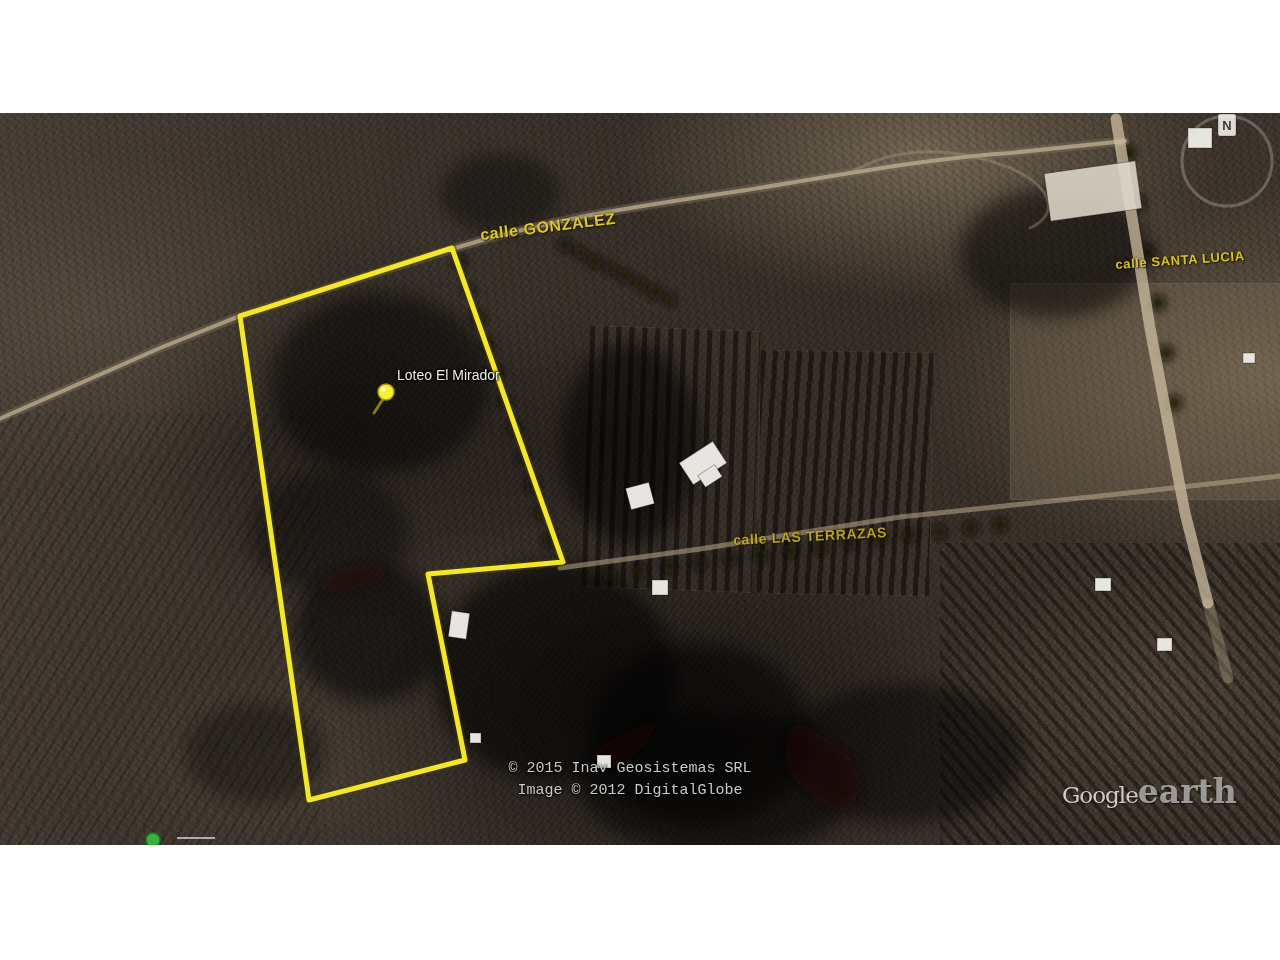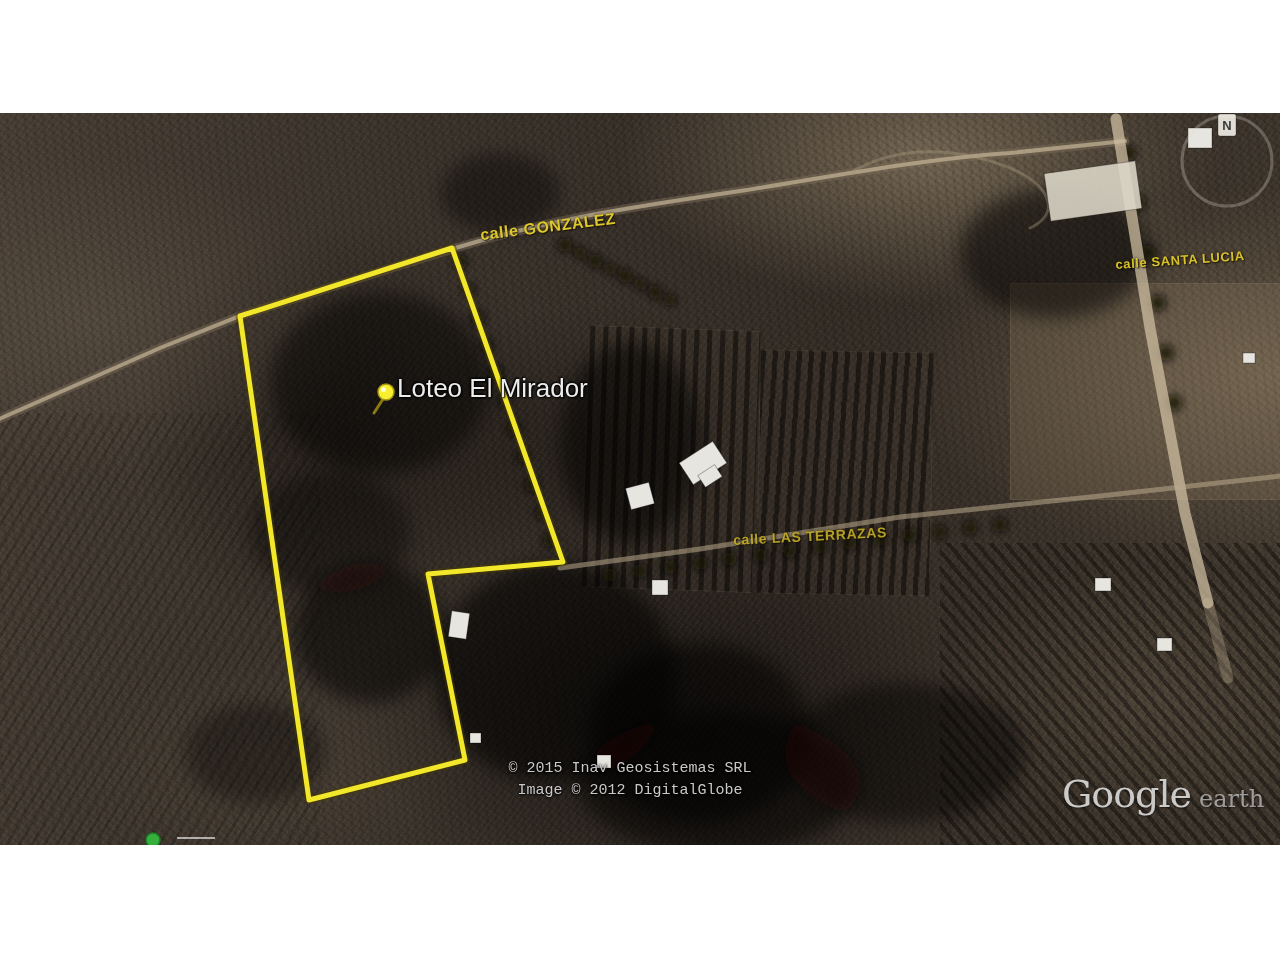--- a/index.html
+++ b/index.html
@@ -46,37 +46,37 @@
   
   .street-label{
     position:absolute;transform:translate(-50%,-50%);white-space:nowrap;
     font-weight:bold;letter-spacing:.6px;
     text-shadow:0 0 3px rgba(40,30,0,.9), 1px 1px 1px rgba(0,0,0,.7);
   }
   .lbl-gonzalez{left:548px;top:114px;font-size:16px;color:#dcc72e;transform:translate(-50%,-50%) rotate(-7deg);}
   .lbl-santalucia{left:1180px;top:147px;font-size:13px;color:#d6c12c;transform:translate(-50%,-50%) rotate(-4deg);}
   .lbl-terrazas{left:810px;top:423px;font-size:14px;color:#c0aa28;transform:translate(-50%,-50%) rotate(-3deg);opacity:.92;}
   .place-label{
-    position:absolute;left:397px;top:275px;transform:translate(0,-50%);
-    font-size:26px;color:#ececec;white-space:nowrap;
+    position:absolute;left:397px;top:262px;transform:translate(0,-50%);
+    font-size:14px;color:#ececec;white-space:nowrap;
     text-shadow:0 0 3px #000, 1px 1px 2px #000, -1px -1px 2px #000;
   }
   .attribution{
     position:absolute;left:630px;top:645px;transform:translateX(-50%);
     text-align:center;color:#c9c9c9;font-size:15px;line-height:22px;white-space:nowrap;
     text-shadow:0 1px 2px rgba(0,0,0,.9), 0 0 3px rgba(0,0,0,.7);
     font-family:Liberation Mono, monospace;
   }
   .ge-logo{
     position:absolute;left:1062px;top:659px;white-space:nowrap;
     font-family:"DejaVu Serif", serif;
     text-shadow:0 1px 2px rgba(0,0,0,.55);
   }
-  .ge-logo .brand{font-size:38px;color:rgba(242,242,242,.82);letter-spacing:-1px;}
-  .ge-logo .product{font-size:24px;color:rgba(240,240,240,.60);margin-left:8px;font-weight:normal;}
+  .ge-logo .brand{font-size:23px;color:rgba(242,242,242,.82);letter-spacing:-1px;}
+  .ge-logo .product{font-size:33px;color:rgba(240,240,240,.60);font-weight:bold;}
 </style>
 </head>
 <body>
 
 <div class="map">
 
   <div class="layer grain1"></div>
   <div class="layer grain2"></div>
   <div class="patch plow"></div>
   <div class="patch orch1"></div>

